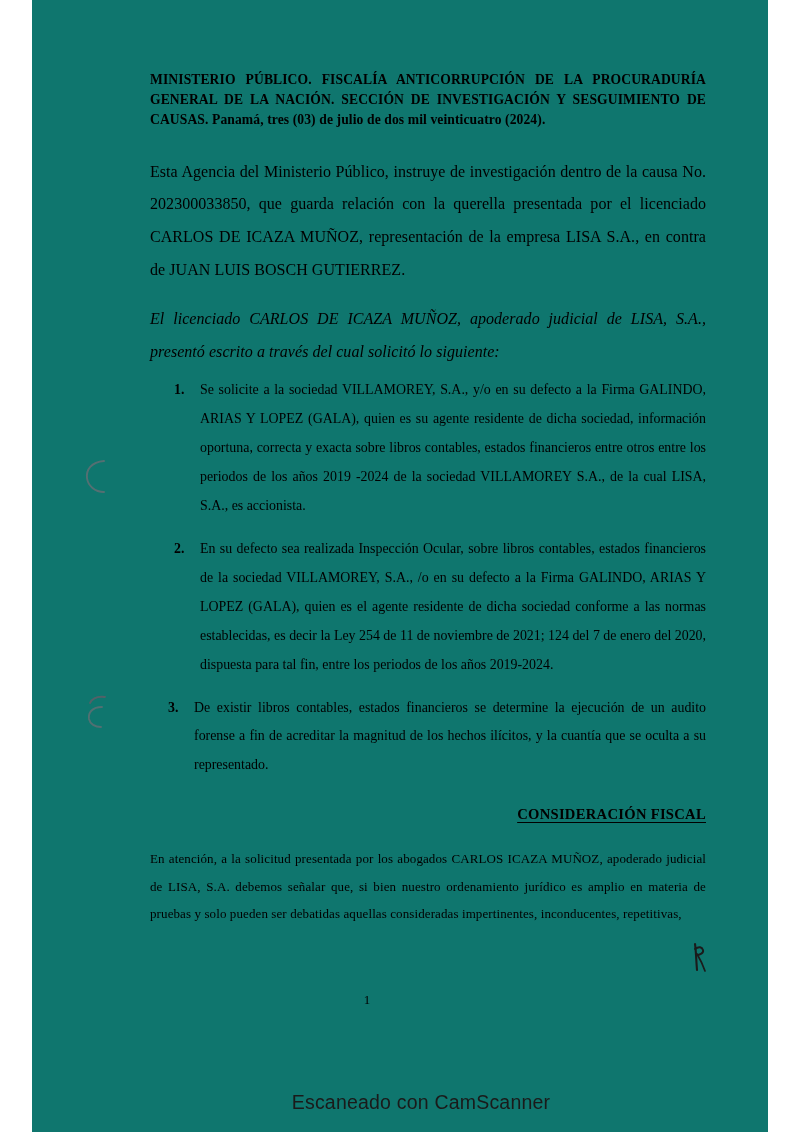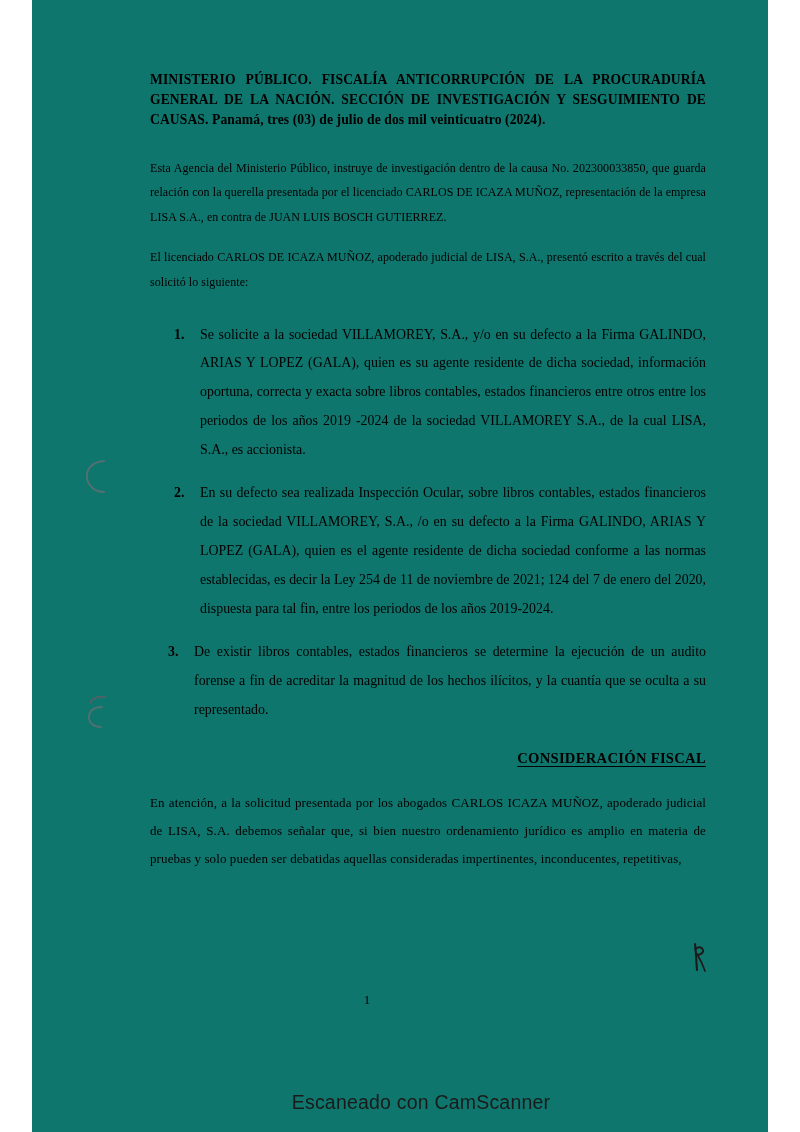--- a/index.html
+++ b/index.html
@@ -33,30 +33,31 @@
     font-weight: bold;
     font-size: 13.6px;
     line-height: 1.46;
     text-align: justify;
     text-justify: inter-word;
     letter-spacing: 0.1px;
     margin-bottom: 26px;
   }
 
   .para {
-    font-size: 12px;
+    font-size: 16px;
     line-height: 2.05;
     text-align: justify;
     text-justify: inter-word;
     margin: 0 0 16px 0;
     letter-spacing: 0.05px;
   }
 
   .para-tight {
-    margin-bottom: 26px;
+    margin-bottom: 8px;
+    font-style: italic;
   }
 
   
   ol.num-list {
     list-style: none;
     margin: 0;
     padding: 0;
   }
   ol.num-list > li {
     position: relative;

